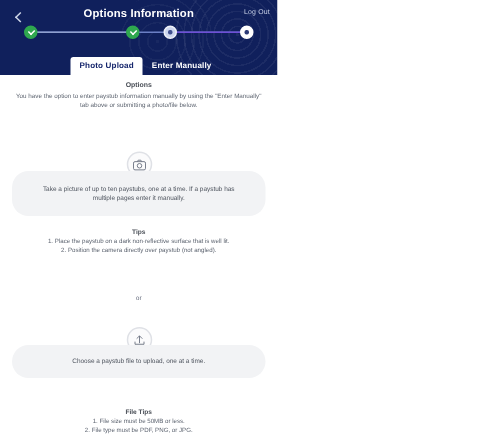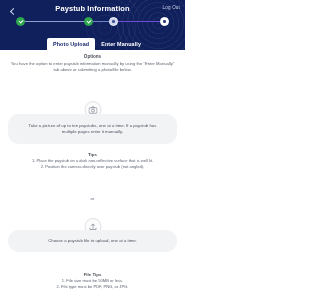--- a/index.html
+++ b/index.html
@@ -316,21 +316,21 @@
 <div class="screen">
 
   <div class="header">
     <div class="header-watermark"></div>
     <div class="header-watermark2"></div>
 
     <div class="back-btn">
       <span class="chev"></span>
     </div>
 
-    <div class="header-title">Paystub Information</div>
+    <div class="header-title">Options Information</div>
     <div class="logout">Log Out</div>
 
     <div class="stepper">
       <div class="track"></div>
       <div class="track-done"></div>
       <div class="track-active"></div>
       <div class="node done n1"></div>
       <div class="node done n2"></div>
       <div class="node current n3"></div>
       <div class="node last n4"></div>

